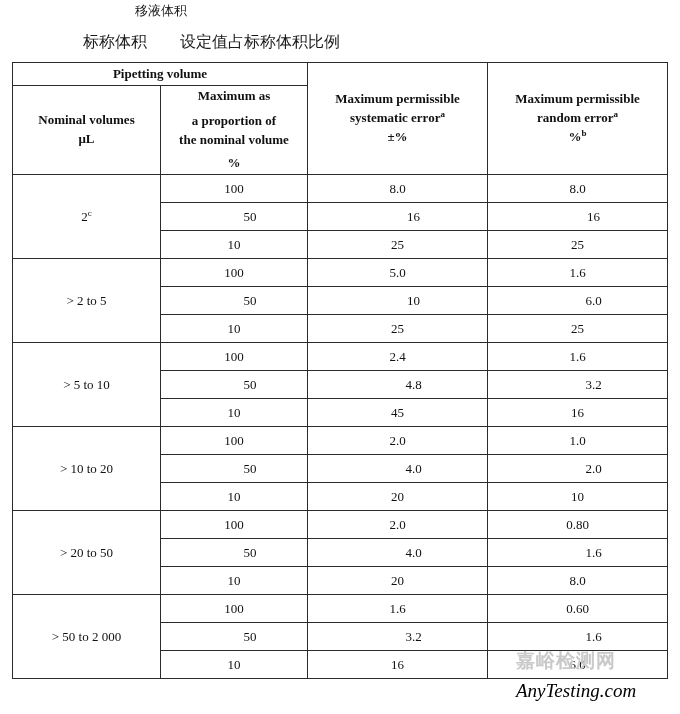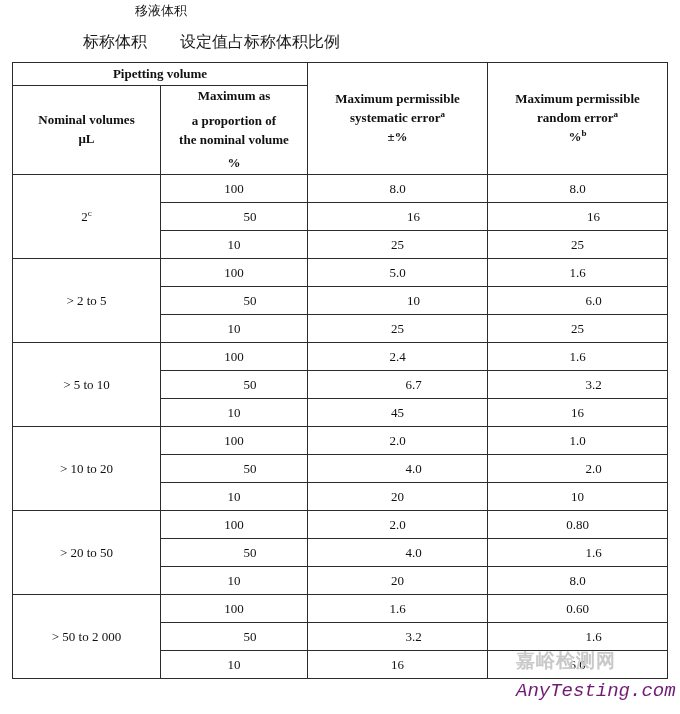--- a/index.html
+++ b/index.html
@@ -122,24 +122,24 @@
     font-size: 19px;
     font-weight: bold;
     color: #c9c9c9;
     letter-spacing: 1px;
     white-space: nowrap;
   }
   .wm-en {
     position: absolute;
     left: 0;
     top: 32px;
-    font-family: Liberation Mono, monospace;
+    font-family: Liberation Serif, serif;
     font-style: italic;
     font-size: 19px;
-    color: #701a75;
+    color: #000000;
     white-space: nowrap;
   }
 </style>
 </head>
 <body>
 
 <div class="cn-title">移液体积</div>
 
 <div class="cn-labels">
   <span class="cn-nominal">标称体积</span>
@@ -216,21 +216,21 @@
           <td class="val">25</td>
         </tr>
         <tr>
           <td class="group group-first" rowspan="3"><span>&gt; 5 to 10</span></td>
           <td class="val">100</td>
           <td class="val">2.4</td>
           <td class="val">1.6</td>
         </tr>
         <tr>
           <td class="val light-top">50</td>
-          <td class="val light-top">6.7</td>
+          <td class="val light-top">4.8</td>
           <td class="val light-top">3.2</td>
         </tr>
         <tr>
           <td class="val">10</td>
           <td class="val">45</td>
           <td class="val">16</td>
         </tr>
         <tr>
           <td class="group group-first" rowspan="3"><span>&gt; 10 to 20</span></td>
           <td class="val">100</td>

